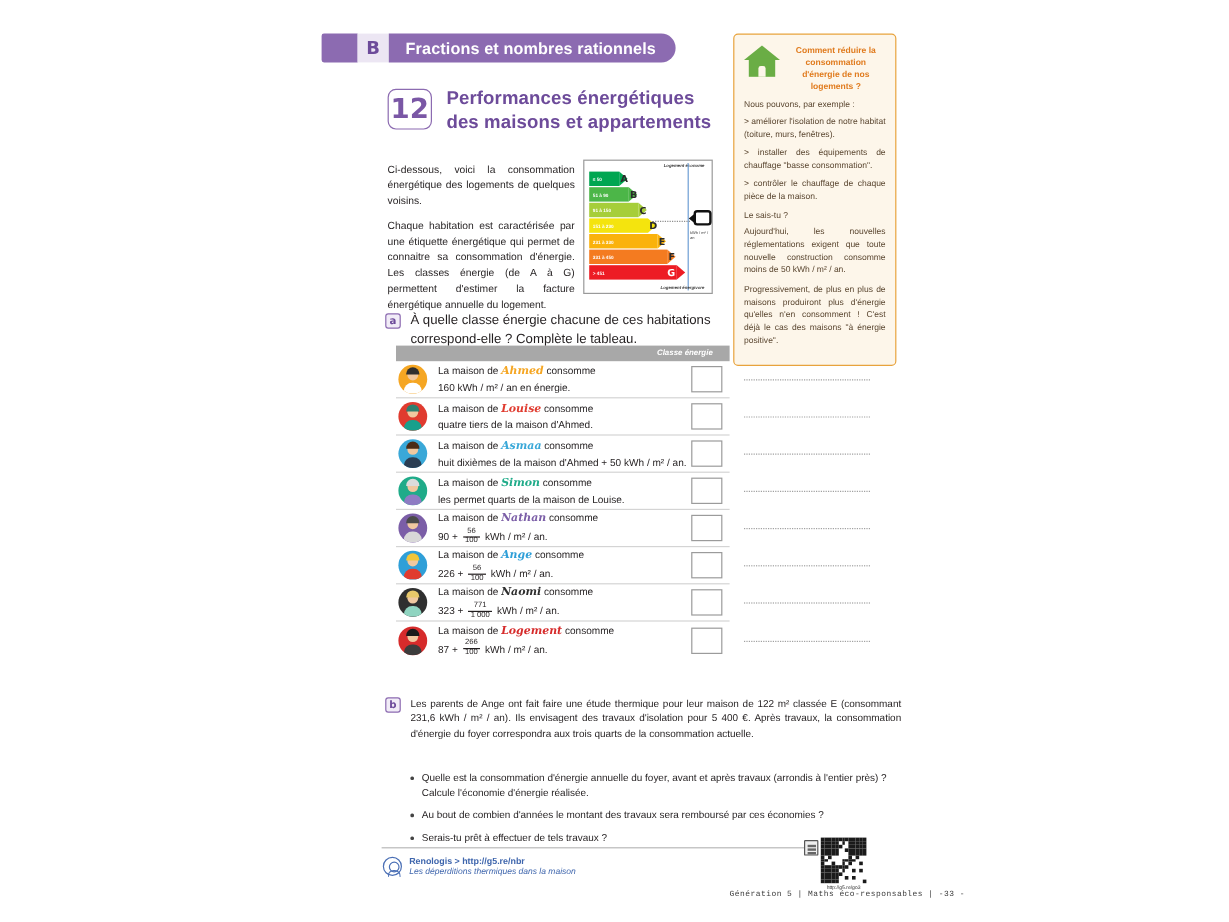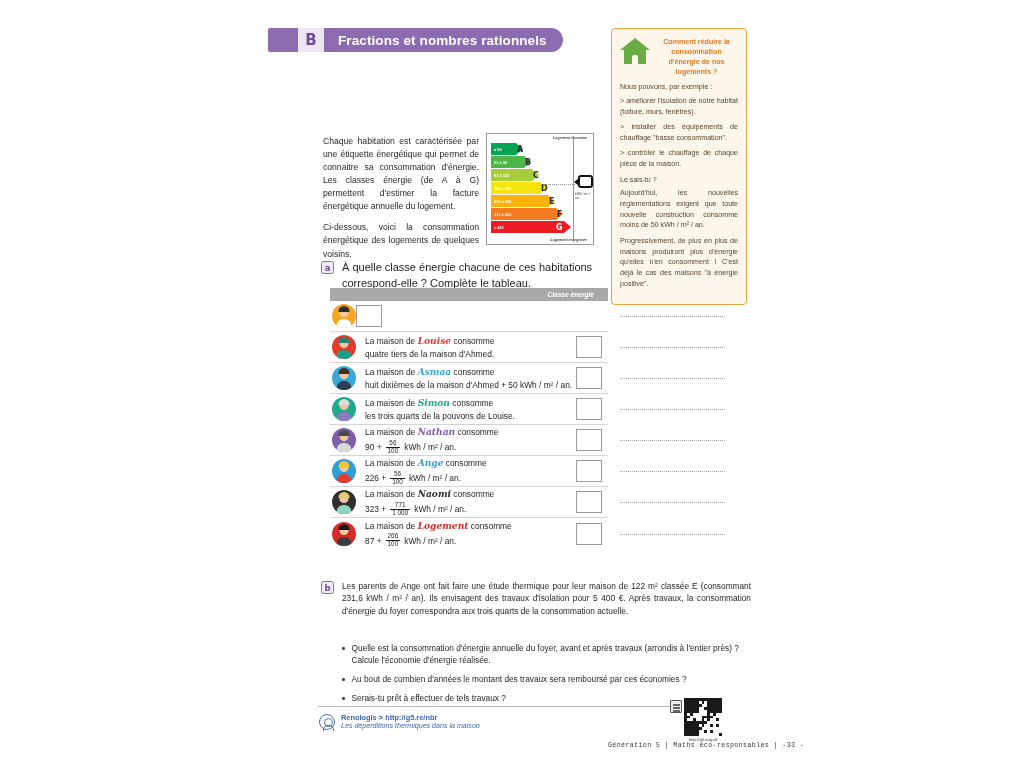--- a/index.html
+++ b/index.html
@@ -243,24 +243,31 @@
 <body>
 
 <div id="page">
 
   <div class="hdr-band">
     <div class="hdr-left-block"></div>
     <div class="hdr-letter">B</div>
     <div class="hdr-title">Fractions et nombres rationnels</div>
   </div>
 
+  <div class="ex-wrap">
+    <div class="ex-num">12</div>
+    <div class="ex-title">
+      <div>Performances énergétiques</div>
+      <div>des maisons et appartements</div>
+    </div>
+  </div>
 
   <div class="intro">
+    <p>Ci-dessous, voici la consommation énergétique des logements de quelques voisins.</p>
     <p>Chaque habitation est caractérisée par une étiquette énergétique qui permet de connaitre sa consommation d'énergie. Les classes énergie (de A à G) permettent d'estimer la facture énergétique annuelle du logement.</p>
-    <p>Ci-dessous, voici la consommation énergétique des logements de quelques voisins.</p>
   </div>
 
   <div class="dpe">
     <div class="dpe-inner">
       <div class="dpe-cap top">Logement économe</div>
       <div class="dpe-vline"></div>
       <div class="dpe-rows" id="dpe-rows">
           <div class="bar">
             <div class="body" style="width: 25px; background: rgb(0, 166, 81); color: rgb(0, 166, 81);">
               <span class="rng">≤ 50</span>
@@ -341,20 +348,24 @@
 
   <div class="tbl">
     <div class="tbl-head">Classe énergie</div>
     <div id="table-rows">
         <div class="row">
           <div class="av" style="background: rgb(245, 166, 35);">
             <span class="torso" style="background:#ffffff"></span>
             <span class="head"></span>
             <span class="hair" style="background:#2f2f2f"></span>
           </div>
+          <div class="rtxt">
+            <div><span>La maison de </span><span class="nm" style="color: rgb(245, 166, 35);">Ahmed</span><span> consomme</span></div>
+            <div>160 kWh / m² / an en énergie.</div>
+          </div>
           <div class="ansbox"></div>
           <div class="dots"></div>
         </div>
         <div class="row">
           <div class="av" style="background: rgb(224, 59, 47);">
             <span class="torso" style="background:#18a08c"></span>
             <span class="head"></span>
             <span class="hair" style="background:#2f7f6f"></span>
           </div>
           <div class="rtxt">
@@ -378,21 +389,21 @@
           <div class="dots"></div>
         </div>
         <div class="row">
           <div class="av" style="background: rgb(31, 171, 137);">
             <span class="torso" style="background:#8e7cc3"></span>
             <span class="head"></span>
             <span class="hair" style="background:#dcdcdc"></span>
           </div>
           <div class="rtxt">
             <div><span>La maison de </span><span class="nm" style="color: rgb(31, 171, 137);">Simon</span><span> consomme</span></div>
-            <div>les trois quarts de la pouvons de Louise.</div>
+            <div>les permet quarts de la maison de Louise.</div>
           </div>
           <div class="ansbox"></div>
           <div class="dots"></div>
         </div>
         <div class="row">
           <div class="av" style="background: rgb(123, 94, 167);">
             <span class="torso" style="background:#d8d8d8"></span>
             <span class="head"></span>
             <span class="hair" style="background:#4a4a4a"></span>
           </div>

